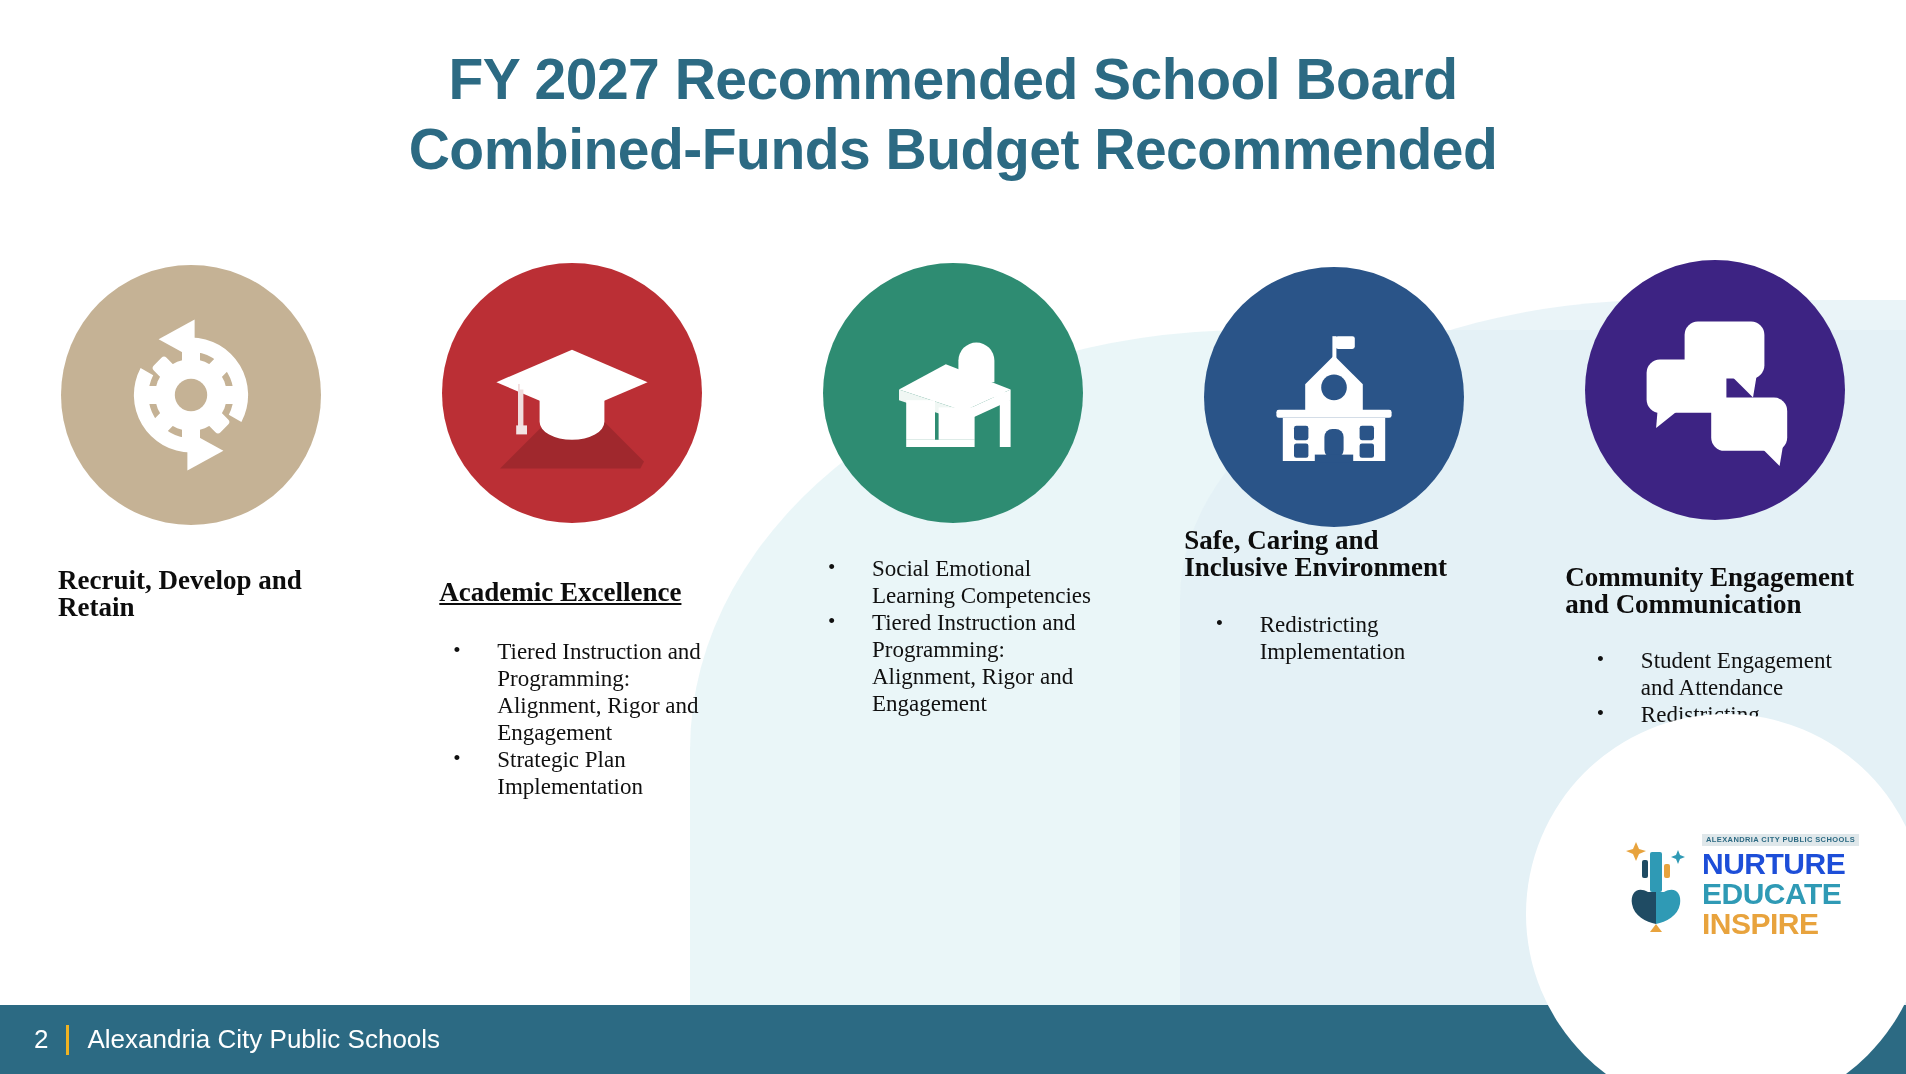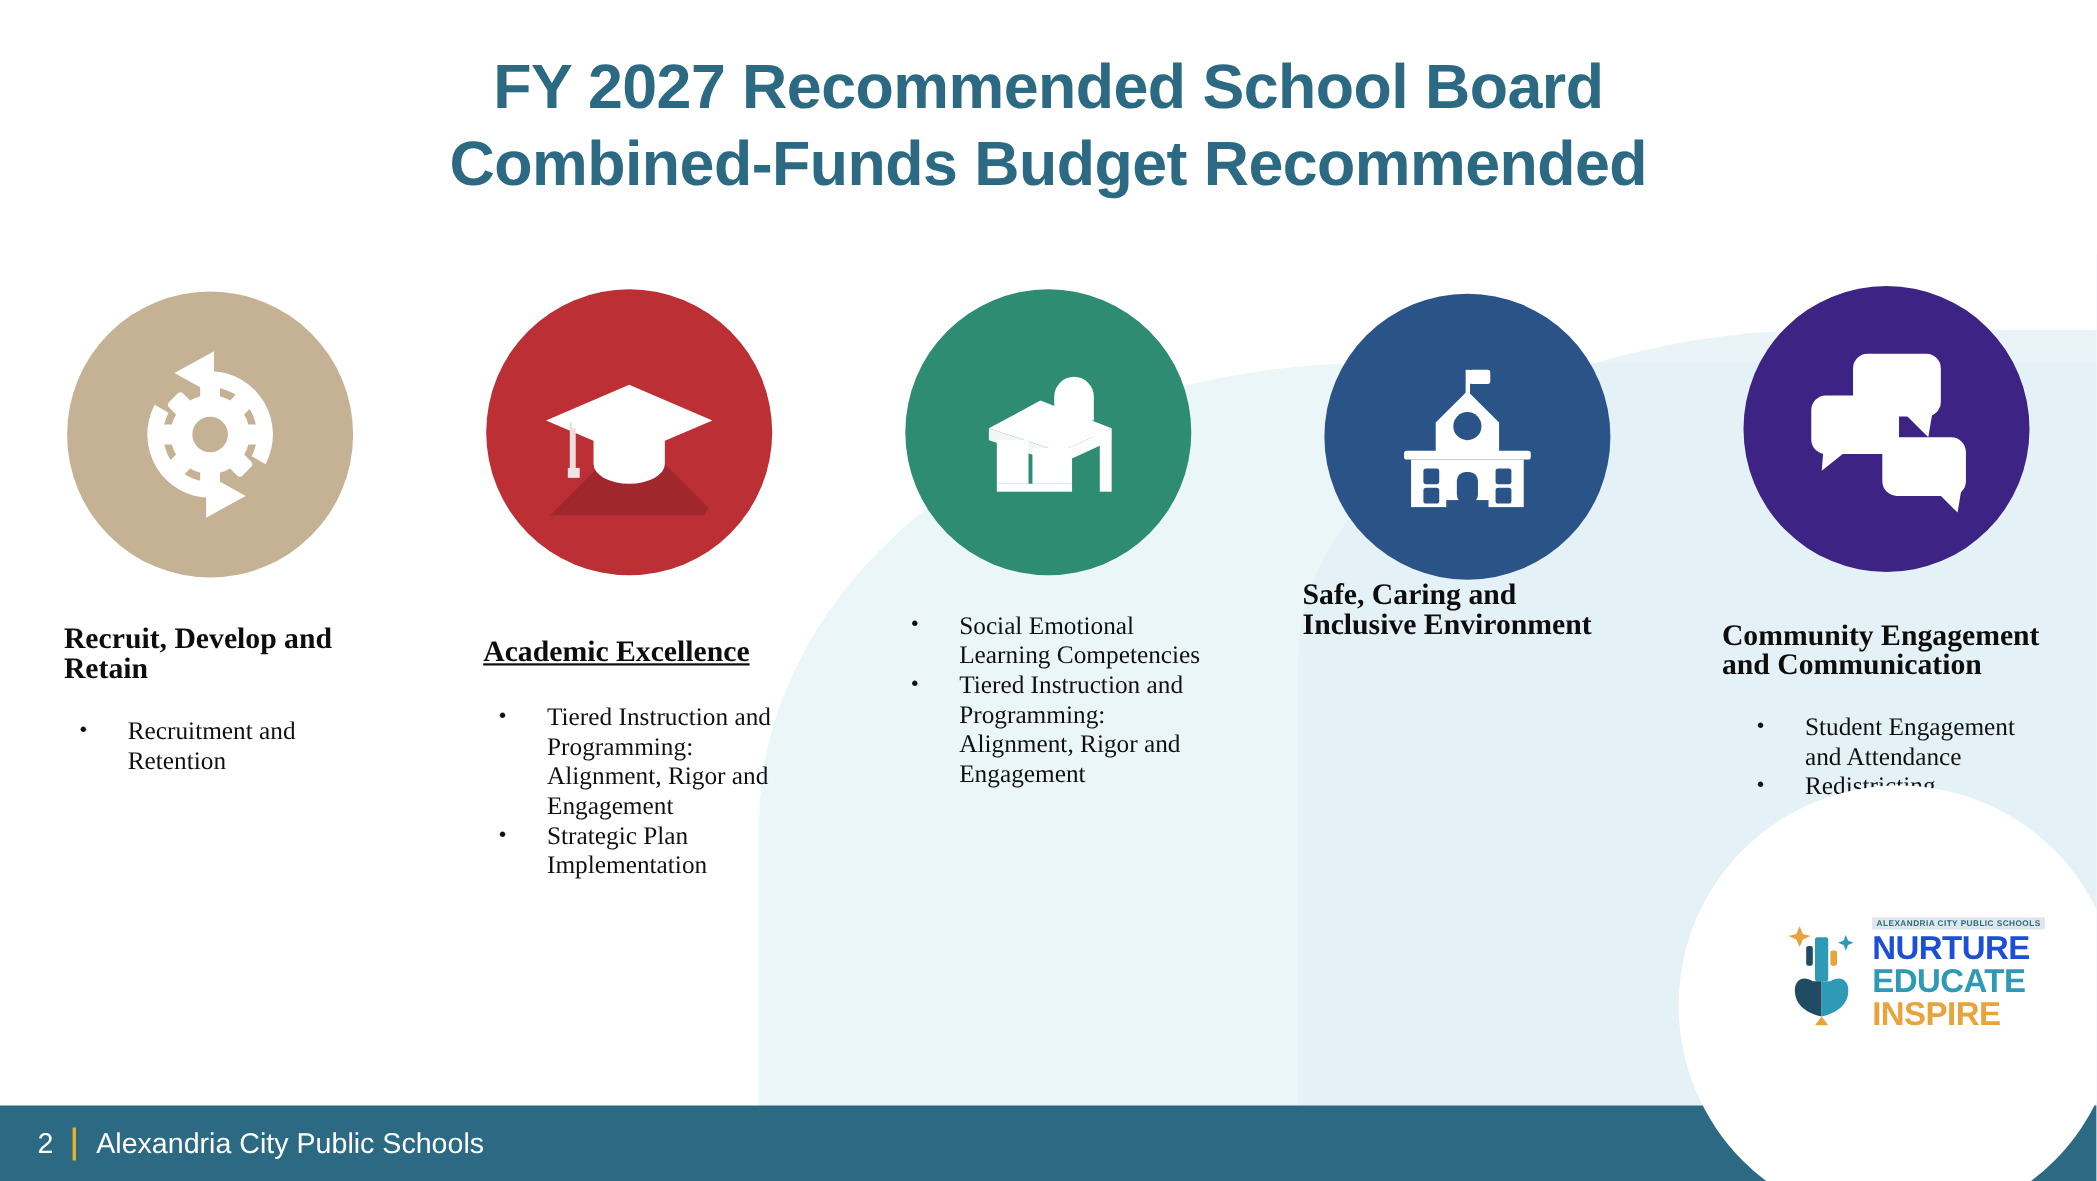--- a/index.html
+++ b/index.html
@@ -206,23 +206,20 @@
           <rect x="66" y="45" width="10" height="10" rx="2"></rect>
           <rect x="30" y="30" width="10" height="10" rx="2" transform="rotate(45 35 35)"></rect>
           <rect x="60" y="60" width="10" height="10" rx="2" transform="rotate(45 65 65)"></rect>
           <rect x="60" y="30" width="10" height="10" rx="2" transform="rotate(45 65 35)"></rect>
           <rect x="30" y="60" width="10" height="10" rx="2" transform="rotate(45 35 65)"></rect>
         </g>
         <circle cx="50" cy="50" r="9" fill="#c5b295"></circle>
       </svg>
     </div>
     <div class="col-heading">Recruit, Develop and Retain</div>
-    <ul class="bullets">
-      <li>Recruitment and Retention</li>
-    </ul>
   </div>
 
   <div class="col c2">
     <div class="icon-wrap" style="background:#bb2f35;">
       <svg width="180" height="180" viewBox="0 0 100 100">
         <path d="M10 92 L52 50 L90 88 L88 92 Z" fill="#000000" opacity="0.14"></path>
         <path d="M50 26 L92 44 L50 62 L8 44 Z" fill="#ffffff"></path>
         <path d="M32 50 L32 66 a18 10 0 0 0 36 0 L68 50 L50 58 Z" fill="#ffffff"></path>
         <rect x="20" y="45" width="3" height="26" fill="#f0dede"></rect>
         <path d="M21 44 L68 44 L68 48 L21 48 Z" fill="#ffffff"></path>
@@ -268,20 +265,23 @@
         <rect x="18" y="63" width="64" height="27" fill="#ffffff"></rect>
         <rect x="25" y="68" width="9" height="9" rx="1.5" fill="#2a5488"></rect>
         <rect x="25" y="79" width="9" height="9" rx="1.5" fill="#2a5488"></rect>
         <rect x="66" y="68" width="9" height="9" rx="1.5" fill="#2a5488"></rect>
         <rect x="66" y="79" width="9" height="9" rx="1.5" fill="#2a5488"></rect>
         <rect x="44" y="70" width="12" height="18" rx="5" fill="#2a5488"></rect>
         <rect x="38" y="86" width="24" height="5" fill="#2a5488"></rect>
       </svg>
     </div>
     <div class="col-heading">Safe, Caring and Inclusive Environment</div>
+    <ul class="bullets">
+      <li>Redistricting Implementation</li>
+    </ul>
   </div>
 
   <div class="col c5">
     <div class="icon-wrap" style="background:#3d2383;">
       <svg width="190" height="190" viewBox="0 0 100 100">
         <g fill="#ffffff">
           <rect x="34" y="14" width="42" height="30" rx="7"></rect>
           <polygon points="58,42 72,42 70,54"></polygon>
           <rect x="14" y="34" width="42" height="28" rx="7"></rect>
           <polygon points="20,58 34,58 19,70"></polygon>

